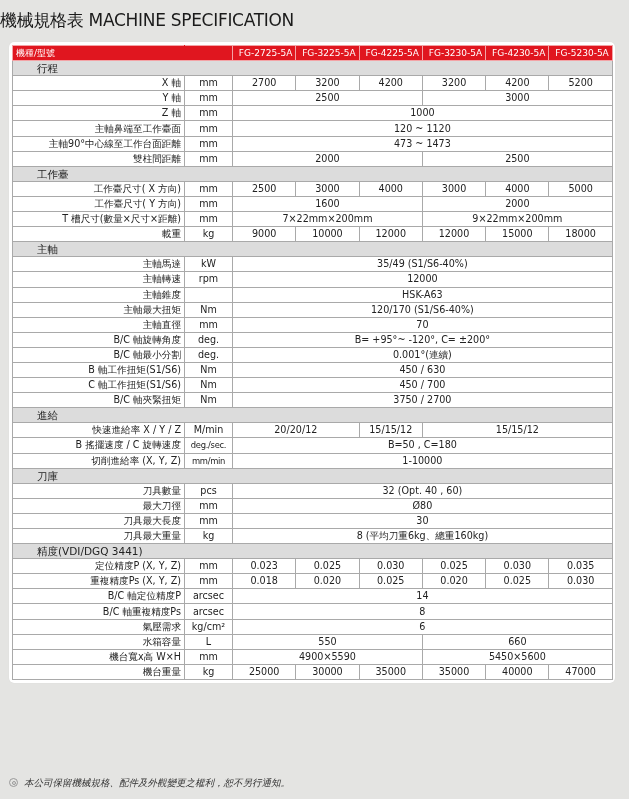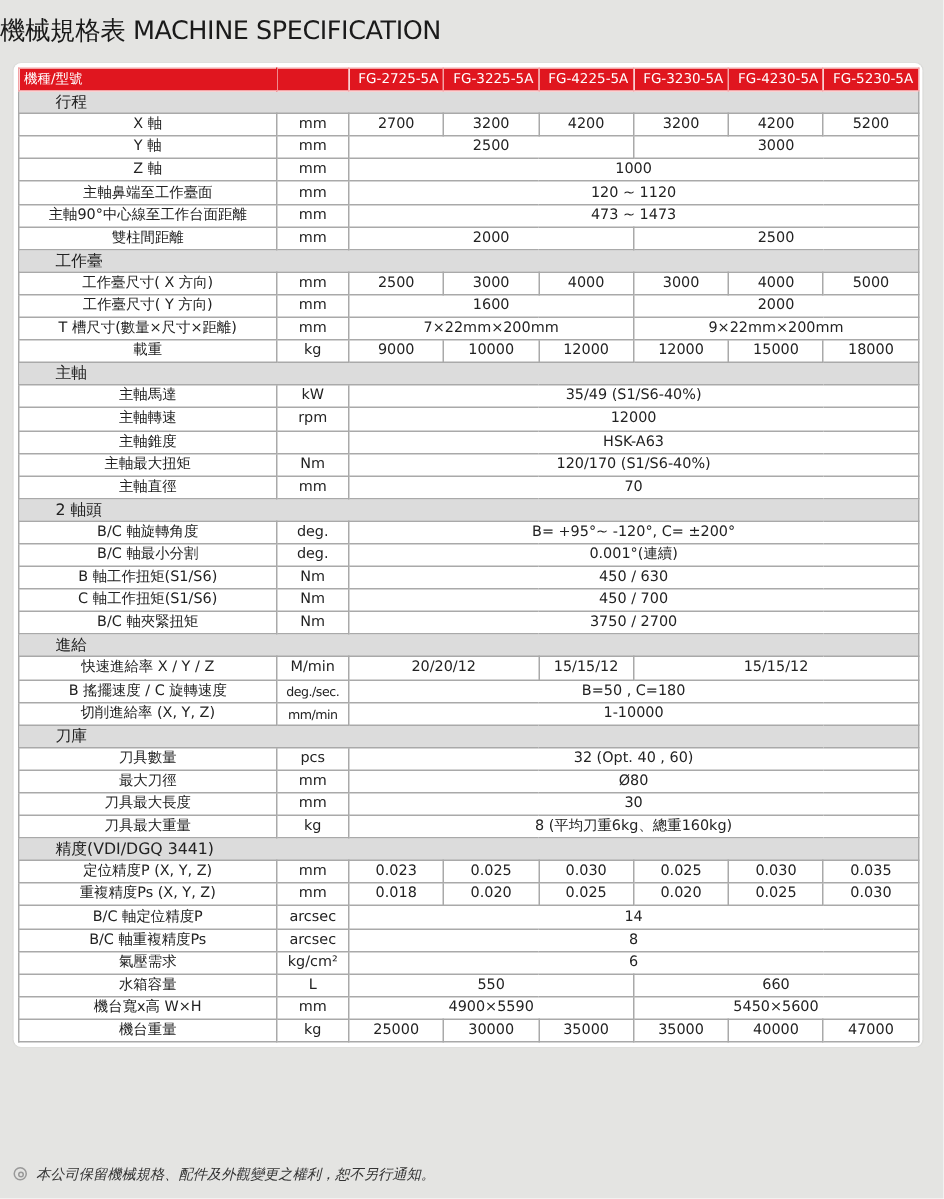--- a/index.html
+++ b/index.html
@@ -31,21 +31,21 @@
   }
   table.spec tr.hdr td {
     background:#e0161f; color:#fff; border-color:#f3a3a6;
     text-align:right; font-size:9px;
   }
   table.spec tr.hdr td.hlabel { text-align:left; border-right-color:#e0161f; }
   table.spec tr.hdr td.hunit { border-left-color:#e0161f; }
   table.spec tr.sec td {
     background:#dcdcdc; font-size:10.5px; color:#222;padding-left:24px;
   }
-  td.lbl { text-align:center; }
+  td.lbl { text-align:right; }
   td.unit { text-align:center; }
   td.val { text-align:center; }
   col.c-lbl { width:172px; }
   col.c-unit { width:48px; }
   col.c-d { width:63.3px; }
   .note {
     position:absolute; left:9px; top:777px; font-size:9.5px; color:#333;
     white-space:nowrap;
     font-style:italic;
   }
@@ -189,23 +189,20 @@
     <td class="lbl">主軸最大扭矩</td>
     <td class="unit">Nm</td>
     <td class="val" colspan="6">120/170 (S1/S6-40%)</td>
   </tr>
   <tr>
     <td class="lbl">主軸直徑</td>
     <td class="unit">mm</td>
     <td class="val" colspan="6">70</td>
   </tr>
 
-  <tr class="sec">
-          <td colspan="8">2 軸頭</td>
-        </tr>
   <tr>
     <td class="lbl">B/C 軸旋轉角度</td>
     <td class="unit">deg.</td>
     <td class="val" colspan="6">B= +95°~ -120°, C= ±200°</td>
   </tr>
   <tr>
     <td class="lbl">B/C 軸最小分割</td>
     <td class="unit">deg.</td>
     <td class="val" colspan="6">0.001°(連續)</td>
   </tr>

